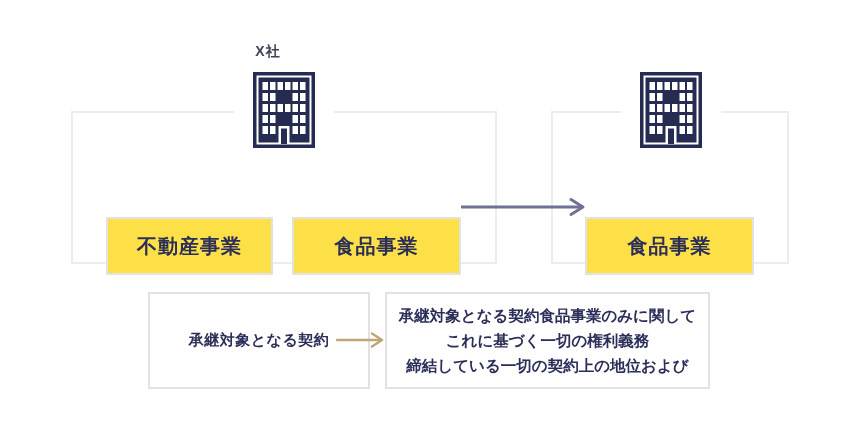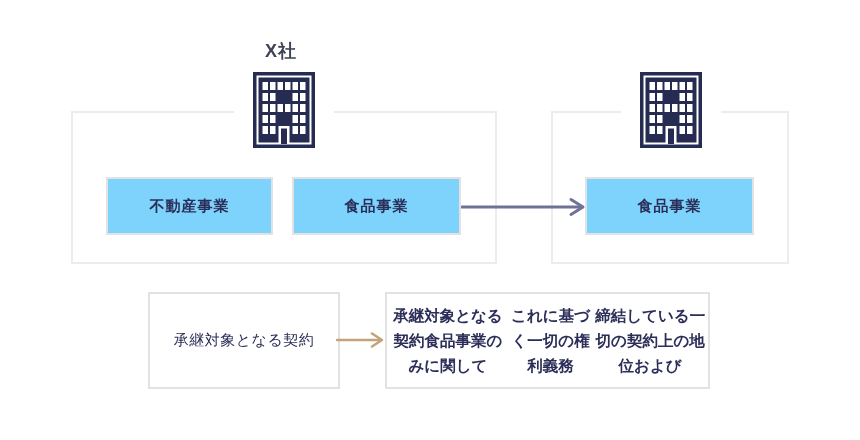--- a/index.html
+++ b/index.html
@@ -14,66 +14,66 @@
   }
   html,body{margin:0;padding:0;}
   body{
     width:860px;height:440px;
     background:var(--background);
     font-family:"Liberation Sans", sans-serif;
     position:relative;overflow:hidden;
   }
   .abs{position:absolute;}
   .company-label{
-    left:239px;top:42px;width:84px;height:18px;
-    font-size:18px;font-weight:600;color:var(--label);
+    left:226px;top:42px;width:84px;height:18px;
+    font-size:14px;font-weight:600;color:var(--label);
     text-align:center;line-height:18px;letter-spacing:1px;
   }
   .container-panel{
     border:2px solid var(--container-border);
     background:transparent;
     box-sizing:border-box;
   }
   .panel-left{left:71px;top:111px;width:426px;height:153px;}
   .panel-right{left:551px;top:111px;width:238px;height:153px;}
   .building-wrap{
     width:100px;height:80px;background:var(--background);
     display:flex;align-items:center;justify-content:center;
   }
   .building-left{left:234px;top:70px;}
   .building-right{left:621px;top:70px;}
   .biz-box{
     border:2px solid var(--box-border);
-    background:#7dd3fc;box-sizing:border-box;
+    background:#fde047;box-sizing:border-box;
     display:flex;align-items:center;justify-content:center;
-    color:var(--text);font-size:15px;font-weight:700;letter-spacing:1px;
+    color:var(--text);font-size:20px;font-weight:700;letter-spacing:1px;margin-top:40px;
   }
   .box-realestate{left:106px;top:177px;width:167px;height:58px;}
   .box-food-src{left:292px;top:177px;width:169px;height:58px;}
   .box-food-dst{left:585px;top:177px;width:169px;height:58px;}
   .arrow-top{left:461px;top:195px;}
   .arrow-top line,.arrow-top path{
     stroke:var(--arrow-slate);stroke-width:3;fill:none;
     stroke-linecap:round;stroke-linejoin:round;
   }
   .arrow-bottom{left:336px;top:330px;}
   .arrow-bottom line,.arrow-bottom path{
     stroke:var(--arrow-tan);stroke-width:2.5;fill:none;
     stroke-linecap:round;stroke-linejoin:round;
   }
   .subject-box{
-    left:148px;top:292px;width:192px;height:97px;
+    left:148px;top:292px;width:222px;height:97px;
     border:2px solid var(--box-border);box-sizing:border-box;background:#fff;
     display:flex;align-items:center;justify-content:center;
-    color:var(--text);font-size:15px;font-weight:400;letter-spacing:0.5px;
+    color:var(--text);font-size:15px;font-weight:700;letter-spacing:0.5px;
   }
   .description-box{
     left:385px;top:292px;width:325px;height:97px;
     border:2px solid var(--box-border);box-sizing:border-box;background:#fff;
-    display:flex;flex-direction:row;align-items:center;justify-content:center;
+    display:flex;flex-direction:column;align-items:center;justify-content:center;
     color:var(--text);font-size:15.5px;font-weight:700;line-height:25px;
     text-align:center;
   }
   .bfill{fill:var(--navy);}
   .wfill{fill:#ffffff;}
   .wline{stroke:#ffffff;stroke-width:2;fill:none;}
 </style>
 </head>
 <body>
 

